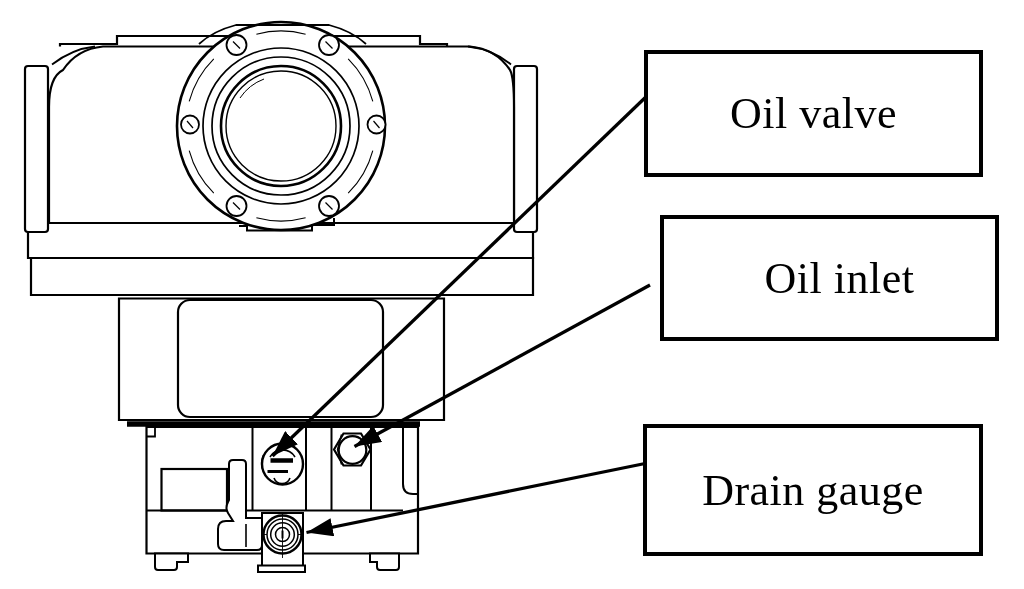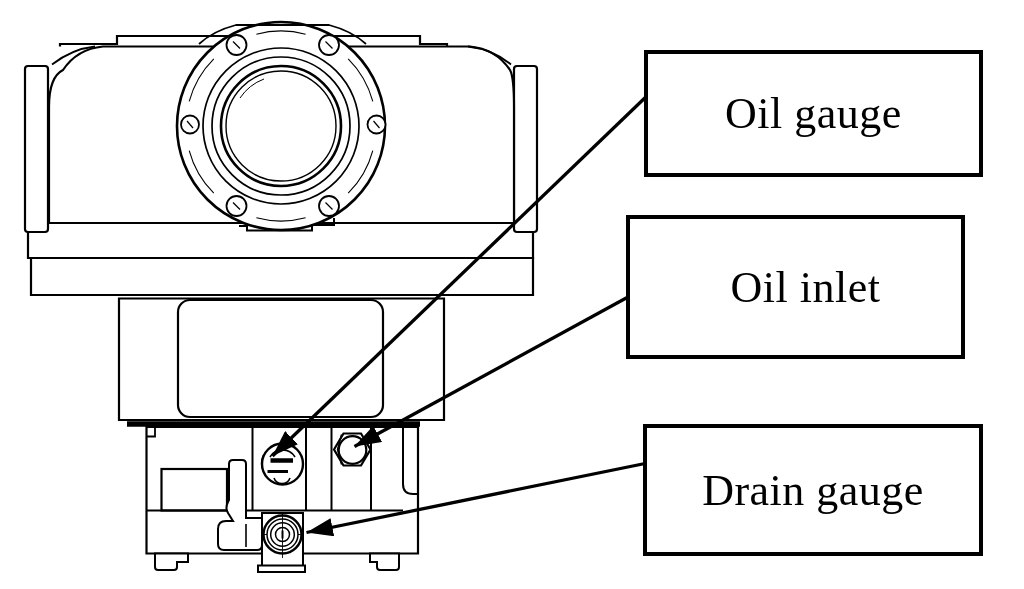--- a/index.html
+++ b/index.html
@@ -21,21 +21,21 @@
     box-sizing:border-box;
     border:4px solid var(--line-color);
     background:var(--background);
     display:flex;align-items:center;justify-content:center;
     font-family:"Liberation Serif","DejaVu Serif",serif;
     font-size:44px;
     color:var(--text-color);
     letter-spacing:0.5px;
   }
   #callout-oil-gauge {left:644px;top:50px;width:339px;height:127px;}
-  #callout-oil-inlet {left:626px;top:215px;width:339px;height:144px;padding-left:20px;}
+  #callout-oil-inlet {left:660px;top:215px;width:339px;height:126px;padding-left:20px;}
   #callout-drain-valve{left:643px;top:424px;width:340px;height:132px;}
 </style>
 </head>
 <body>
 
 <div class="stage">
 
   <svg width="1024" height="589" viewBox="0 0 1024 589">
     <defs>
       <marker id="ah" markerUnits="strokeWidth" markerWidth="8" markerHeight="5.6" refX="8" refY="2.8" orient="auto">
@@ -155,21 +155,21 @@
 
       <g stroke-width="3.3">
         <path d="M 650,93 L 272.5,456" marker-end="url(#ah)"></path>
         <path d="M 650,285 L 354.5,446.5" marker-end="url(#ah)"></path>
         <path d="M 650,462.5 L 306.5,532.5" marker-end="url(#ah)"></path>
       </g>
     </g>
   </svg>
 
   <div class="callout" id="callout-oil-gauge">
-    <span>Oil gauge</span>
+    <span>Oil valve</span>
   </div>
 
   <div class="callout" id="callout-oil-inlet">
     <span>Oil inlet</span>
   </div>
 
   <div class="callout" id="callout-drain-valve">
     <span>Drain gauge</span>
   </div>
 

